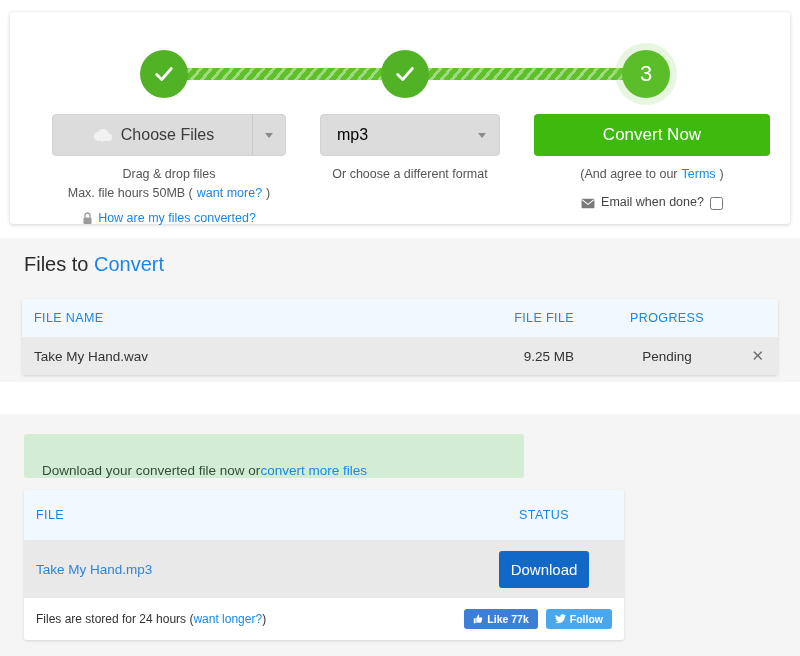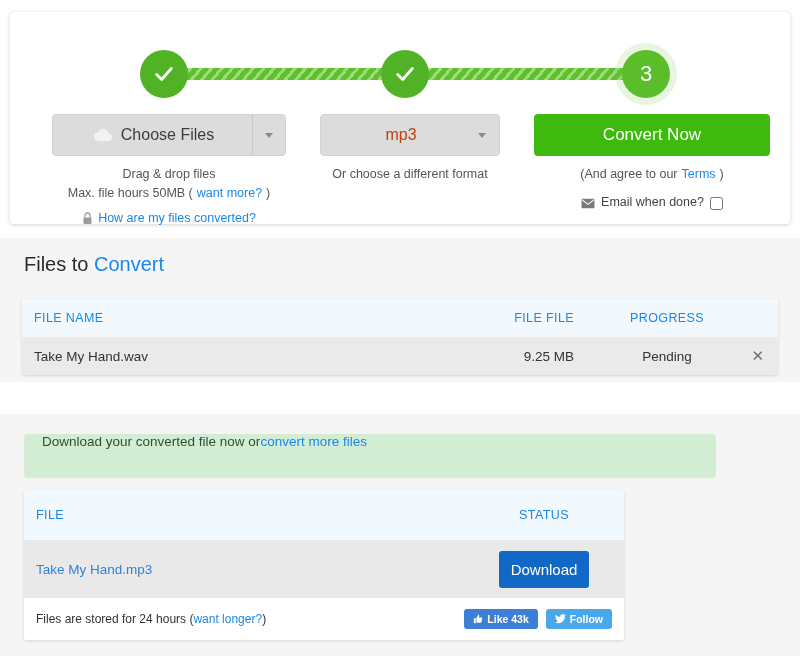--- a/index.html
+++ b/index.html
@@ -170,23 +170,22 @@
     border: 1px solid #d2d2d2;
     border-radius: 4px;
     display: flex;
     align-items: center;
     position: relative;
     cursor: pointer;
     box-sizing: border-box;
   }
   .select-box .value {
     flex: 1;
-    text-align: center;
     font-size: 16px;
-    color: #c2410c;
+    color: #000000;
     padding-left: 16px;
   }
   .select-box .caret-box2 {
     width: 34px;
     display: flex;
     align-items: center;
     justify-content: center;
   }
 
   .btn-green {
@@ -292,26 +291,26 @@
     font-size: 15px;
     cursor: pointer;
     font-family: "Liberation Sans", sans-serif;
   }
 
   
   .notice {
     position: absolute;
     left: 24px;
     top: 434px;
-    width: 692px;
+    width: 500px;
     height: 44px;
     background: #d3edd5;
     border-radius: 3px;
     display: flex;
-    align-items: flex-start;
+    align-items: flex-end;
     padding-left: 18px;
     box-sizing: border-box;
     font-size: 13.5px;
     color: #2f4f33;
   }
 
   .dl-panel {
     position: absolute;
     left: 24px;
     top: 490px;
@@ -521,21 +520,21 @@
   </div>
   <div class="dl-foot">
     <div class="foot-txt">
       <span>Files are stored for 24 hours (</span><a class="lnk" href="#">want longer?</a><span>)</span>
     </div>
     <div class="social">
       <span class="s-btn s-like">
         <svg width="10" height="10" viewBox="0 0 12 12">
           <path d="M1 5.2h2.2V11H1zM4 5.2 6.3 1c.9 0 1.3.6 1.1 1.5L7 4.3h3c.7 0 1.1.6 1 1.2l-.9 4c-.1.5-.5.9-1 .9H4z" fill="#ffffff"></path>
         </svg>
-        <span>Like 43k</span>
+        <span>Like 77k</span>
       </span>
       <span class="s-btn s-follow">
         <svg width="11" height="10" viewBox="0 0 14 12">
           <path d="M14 1.4c-.5.2-1 .4-1.6.5.6-.4 1-.9 1.2-1.6-.5.3-1.1.6-1.8.7A2.8 2.8 0 0 0 6.9 3.6 8 8 0 0 1 1 .6a2.9 2.9 0 0 0 .9 3.8c-.5 0-.9-.2-1.3-.4 0 1.4 1 2.5 2.3 2.8-.4.1-.8.1-1.2 0a2.8 2.8 0 0 0 2.6 2A5.6 5.6 0 0 1 0 10.1a8 8 0 0 0 4.4 1.3c5.2 0 8.1-4.4 8.1-8.2v-.4c.6-.4 1.1-.9 1.5-1.4z" fill="#ffffff"></path>
         </svg>
         <span>Follow</span>
       </span>
     </div>
   </div>
 </div>

